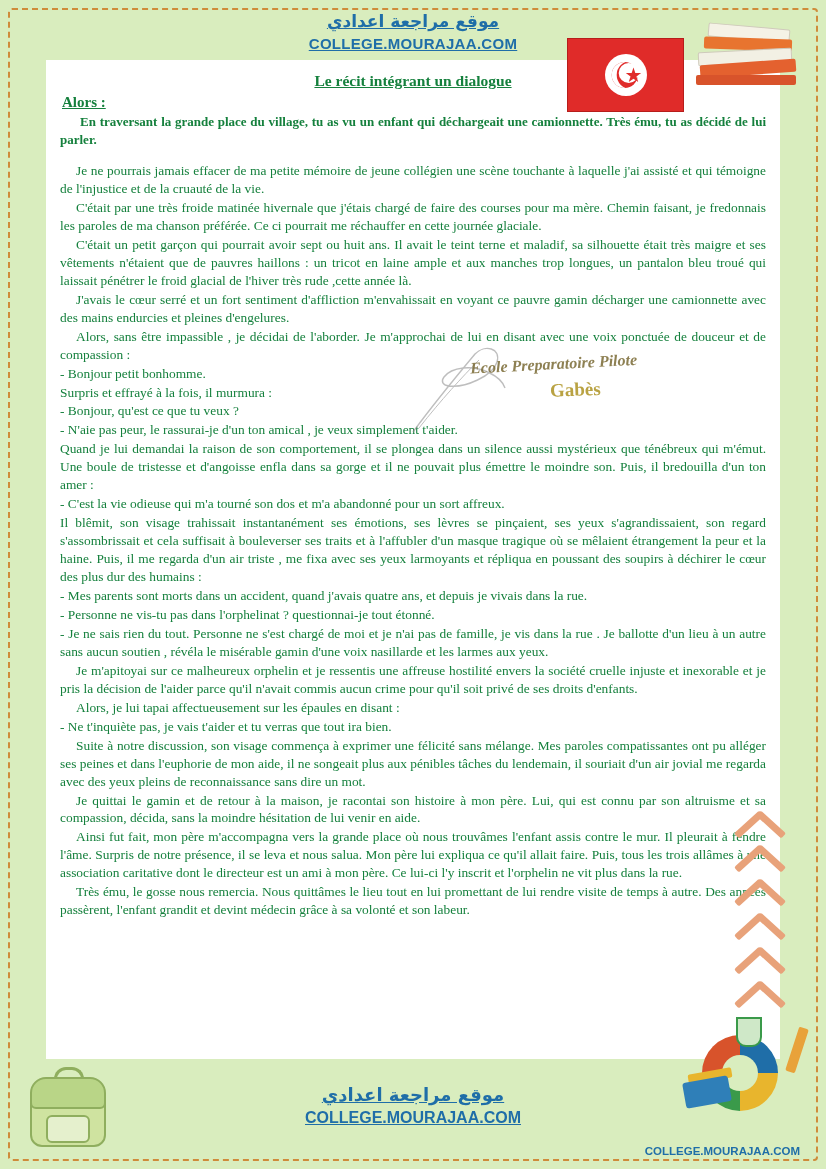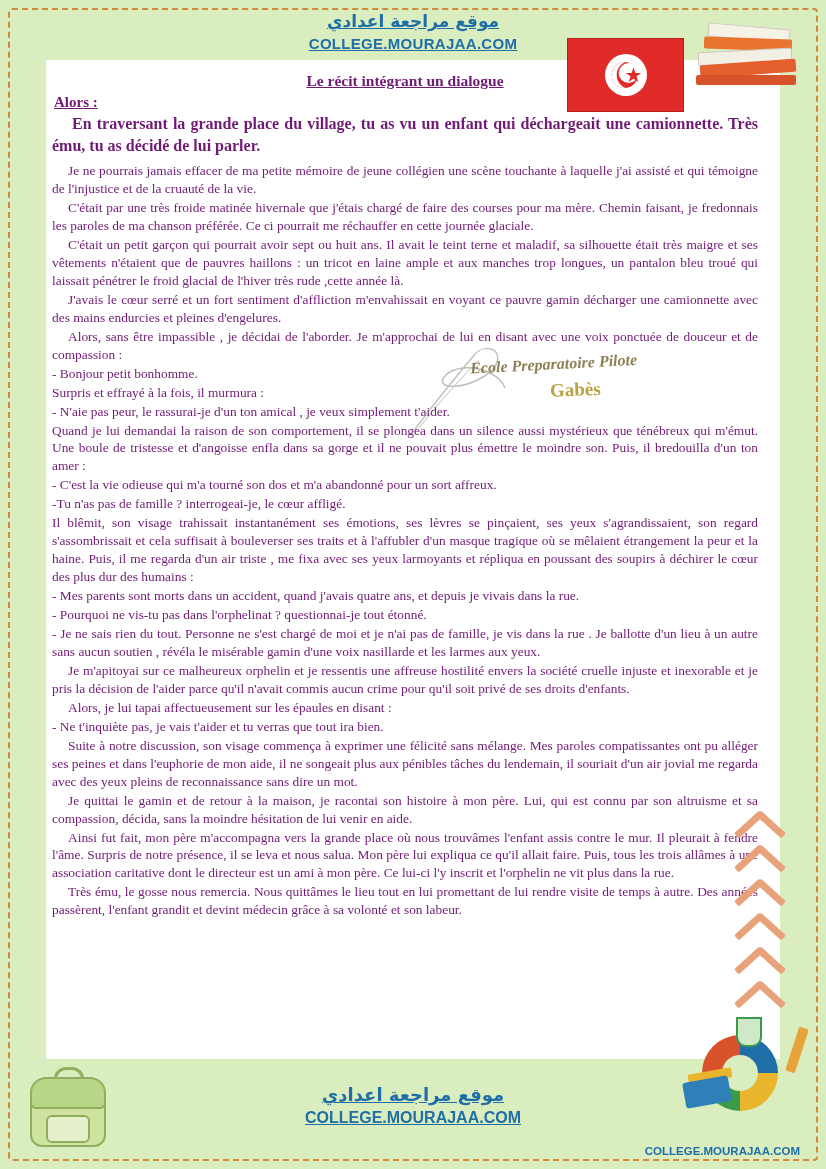--- a/index.html
+++ b/index.html
@@ -107,36 +107,36 @@
     background:conic-gradient(#1f6ea8 0 25%, #e8b52d 0 50%, #3a9a4a 0 75%, #d8532b 0 100%);
   }
   .sci-hole{position:absolute;left:38px;top:38px;width:36px;height:36px;border-radius:50%;background:#d9edbe;}
   .sci-book{position:absolute;left:0px;top:62px;width:46px;height:26px;background:#2f7fb8;border-radius:3px;transform:rotate(-10deg);}
   .sci-book2{position:absolute;left:4px;top:54px;width:44px;height:10px;background:#e8b52d;border-radius:2px;transform:rotate(-10deg);}
   .sci-pencil{position:absolute;right:2px;top:10px;width:10px;height:46px;background:#e8a23a;transform:rotate(18deg);border-radius:2px;}
   .sci-flask{position:absolute;left:52px;top:0px;width:22px;height:26px;border:2px solid #3a9a4a;border-radius:0 0 10px 10px;background:#cfe8c8;}
 
   
   .doc{
-    position:absolute;left:52px;top:66px;width:706px;height:985px;
-    color:#701a75;z-index:4;
+    position:absolute;left:60px;top:66px;width:706px;height:985px;
+    color:#15803d;z-index:4;
   }
   .doc-title{
     text-align:center;font-weight:bold;font-size:15.5px;
     text-decoration:underline;margin:6px 0 4px 0;
   }
   .sujet-label{
     font-weight:bold;font-size:15px;text-decoration:underline;margin:4px 0 2px 2px;
   }
   .sujet-p{
-    font-weight:bold;font-size:16px;line-height:1.35;margin:2px 0;
+    font-weight:bold;font-size:13px;line-height:1.35;margin:2px 0;
     text-align:justify;
   }
   .sujet-p.indent{text-indent:20px;}
-  .body-text{margin-top:6px;}
+  .body-text{margin-top:14px;}
   .body-text p{
     margin:0 0 1px 0;font-size:13.4px;line-height:1.34;text-align:justify;
   }
   .body-text p.ind{text-indent:16px;}
 
   
   .stamp{
     position:absolute;left:470px;top:352px;width:290px;height:70px;
     z-index:8;pointer-events:none;
   }
@@ -208,27 +208,27 @@
   <div class="sujet-p indent">En traversant la grande place du village, tu as vu un enfant qui déchargeait une camionnette. Très ému, tu as décidé de lui parler.</div>
 
   <div class="body-text">
     <p class="ind">Je ne pourrais jamais effacer de ma petite mémoire de jeune collégien une scène touchante à laquelle j'ai assisté et qui témoigne de l'injustice et de la cruauté de la vie.</p>
     <p class="ind">C'était par une très froide matinée hivernale que j'étais chargé de faire des courses pour ma mère. Chemin faisant, je fredonnais les paroles de ma chanson préférée. Ce ci pourrait me réchauffer en cette journée glaciale.</p>
     <p class="ind">C'était un petit garçon qui pourrait avoir sept ou huit ans. Il avait le teint terne et maladif, sa silhouette était très maigre et ses vêtements n'étaient que de pauvres haillons : un tricot en laine ample et aux manches trop longues, un pantalon bleu troué qui laissait pénétrer le froid glacial de l'hiver très rude ,cette année là.</p>
     <p class="ind">J'avais le cœur serré et un fort sentiment d'affliction m'envahissait en voyant ce pauvre gamin décharger une camionnette avec des mains endurcies et pleines d'engelures.</p>
     <p class="ind">Alors, sans être impassible , je décidai de l'aborder. Je m'approchai de lui en disant avec une voix ponctuée de douceur et de compassion :</p>
     <p>- Bonjour petit bonhomme.</p>
     <p>Surpris et effrayé à la fois, il murmura :</p>
+    <p>- Bonjour, qu'est ce que tu veux ?</p>
     <p>- N'aie pas peur, le rassurai-je d'un ton amical , je veux simplement t'aider.</p>
     <p>Quand je lui demandai la raison de son comportement, il se plongea dans un silence aussi mystérieux que ténébreux qui m'émut. Une boule de tristesse et d'angoisse enfla dans sa gorge et il ne pouvait plus émettre le moindre son. Puis, il bredouilla d'un ton amer :</p>
     <p>- C'est la vie odieuse qui m'a tourné son dos et m'a abandonné pour un sort affreux.</p>
-    <p>-Tu n'as pas de famille ? interrogeai-je, le cœur affligé.</p>
     <p>Il blêmit, son visage trahissait instantanément ses émotions, ses lèvres se pinçaient, ses yeux s'agrandissaient, son regard s'assombrissait et cela suffisait à bouleverser ses traits et à l'affubler d'un masque tragique où se mêlaient étrangement la peur et la haine. Puis, il me regarda d'un air triste , me fixa avec ses yeux larmoyants et répliqua en poussant des soupirs à déchirer le cœur des plus dur des humains :</p>
     <p>- Mes parents sont morts dans un accident, quand j'avais quatre ans, et depuis je vivais dans la rue.</p>
-    <p>- Pourquoi ne vis-tu pas dans l'orphelinat ? questionnai-je tout étonné.</p>
+    <p>- Personne ne vis-tu pas dans l'orphelinat ? questionnai-je tout étonné.</p>
     <p>- Je ne sais rien du tout. Personne ne s'est chargé de moi et je n'ai pas de famille, je vis dans la rue . Je ballotte d'un lieu à un autre sans aucun soutien , révéla le misérable gamin d'une voix nasillarde et les larmes aux yeux.</p>
     <p class="ind">Je m'apitoyai sur ce malheureux orphelin et je ressentis une affreuse hostilité envers la société cruelle injuste et inexorable et je pris la décision de l'aider parce qu'il n'avait commis aucun crime pour qu'il soit privé de ses droits d'enfants.</p>
     <p class="ind">Alors, je lui tapai affectueusement sur les épaules en disant :</p>
     <p>- Ne t'inquiète pas, je vais t'aider et tu verras que tout ira bien.</p>
     <p class="ind">Suite à notre discussion, son visage commença à exprimer une félicité sans mélange. Mes paroles compatissantes ont pu alléger ses peines et dans l'euphorie de mon aide, il ne songeait plus aux pénibles tâches du lendemain, il souriait d'un air jovial me regarda avec des yeux pleins de reconnaissance sans dire un mot.</p>
     <p class="ind">Je quittai le gamin et de retour à la maison, je racontai son histoire à mon père. Lui, qui est connu par son altruisme et sa compassion, décida, sans la moindre hésitation de lui venir en aide.</p>
     <p class="ind">Ainsi fut fait, mon père m'accompagna vers la grande place où nous trouvâmes l'enfant assis contre le mur. Il pleurait à fendre l'âme. Surpris de notre présence, il se leva et nous salua. Mon père lui expliqua ce qu'il allait faire. Puis, tous les trois allâmes à une association caritative dont le directeur est un ami à mon père. Ce lui-ci l'y inscrit et l'orphelin ne vit plus dans la rue.</p>
     <p class="ind">Très ému, le gosse nous remercia. Nous quittâmes le lieu tout en lui promettant de lui rendre visite de temps à autre. Des années passèrent, l'enfant grandit et devint médecin grâce à sa volonté et son labeur.</p>
   </div>
 </div>

